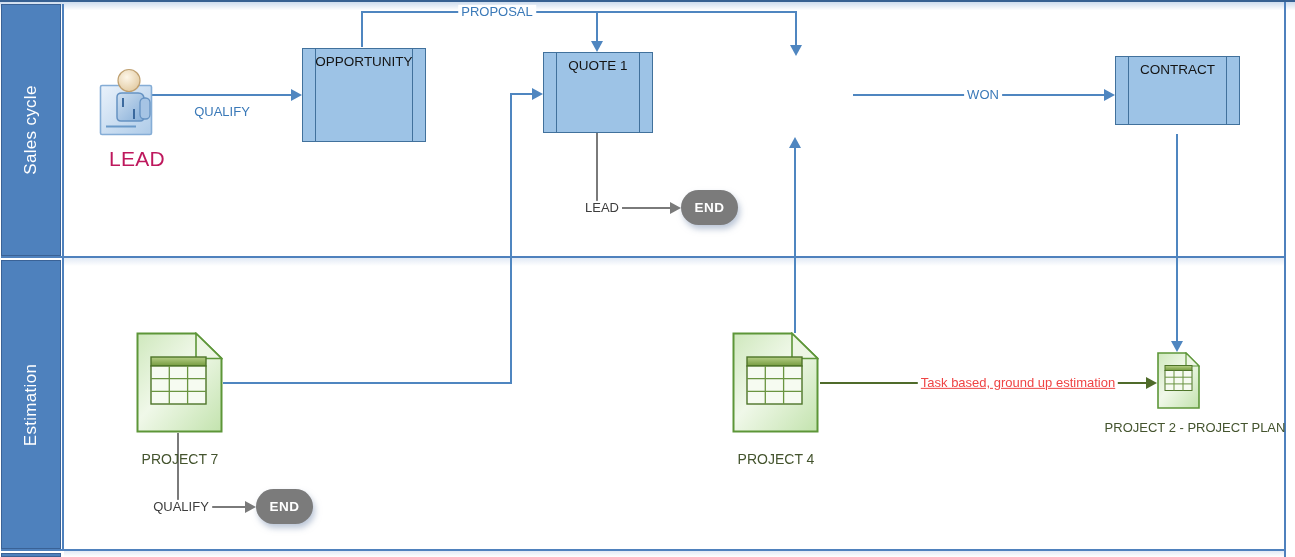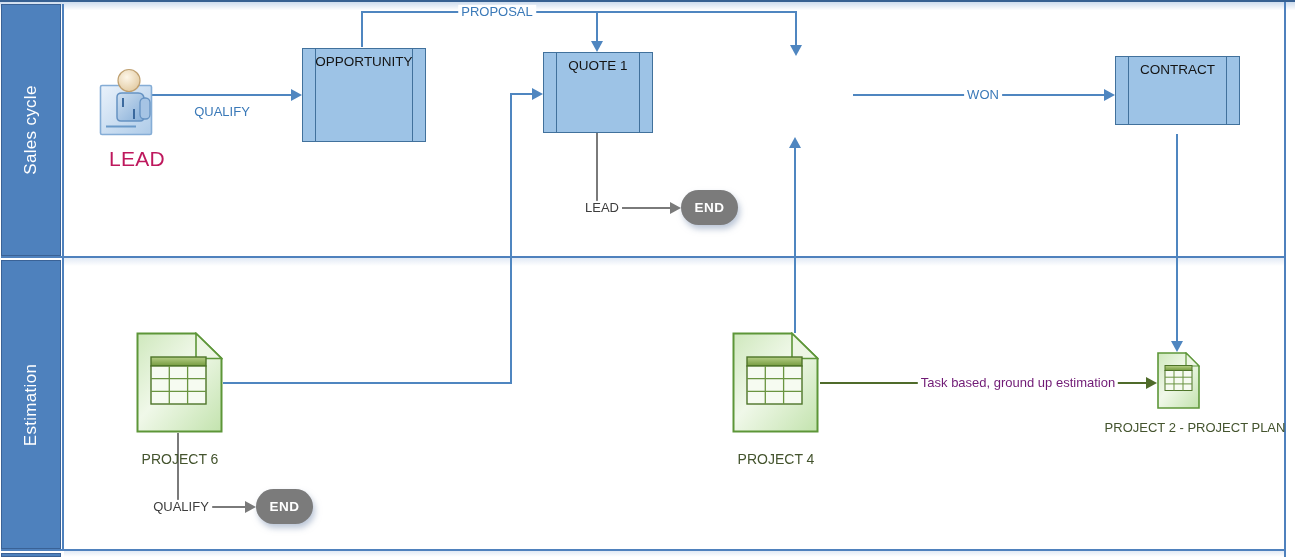--- a/index.html
+++ b/index.html
@@ -26,21 +26,21 @@
   .line{position:absolute;}
   .h{height:2px;} .v{width:2px;}
   .blue{background:#4f86c0;} .gray{background:#7a7a7a;} .olive{background:#4f6b2a;}
   .arr{position:absolute;width:0;height:0;border:6px solid transparent;}
   .arr-r{border-left:11px solid currentColor;border-right:0;}
   .arr-d{border-top:11px solid currentColor;border-bottom:0;}
   .arr-u{border-bottom:11px solid currentColor;border-top:0;}
   .c-blue{color:#4f86c0;} .c-gray{color:#7a7a7a;} .c-olive{color:#4f6b2a;}
   .lbl{position:absolute;transform:translate(-50%,-50%);background:#fff;padding:0 3px;
     font-size:13px;white-space:nowrap;line-height:1.1;}
-  .t-blue{color:#3a79b8;} .t-dark{color:#3d3d3d;} .t-olive{color:#701a75;}
+  .t-blue{color:#3a79b8;} .t-dark{color:#3d3d3d;} .t-olive{color:#ef4444;text-decoration:underline;}
   
   .proc{position:absolute;background:#9dc3e6;border:1.5px solid #41719c;box-sizing:border-box;}
   .proc .ibar{position:absolute;top:0;bottom:0;width:0;border-left:1.5px solid #41719c;}
   .ibar.il{left:12px;} .ibar.ir{right:12px;}
   .proc .t{position:absolute;top:5px;left:0;right:0;text-align:center;font-size:13.5px;color:#141414;}
   .endpill{position:absolute;width:57px;height:35px;border-radius:17.5px;background:#7b7b7b;
     color:#fff;font-size:13.5px;font-weight:600;display:flex;align-items:center;justify-content:center;
     letter-spacing:.5px;box-shadow:2px 4px 6px rgba(130,150,180,.55);}
   .cap{position:absolute;transform:translateX(-50%);font-size:14px;color:#44542e;white-space:nowrap;}
   .cap-sm{font-size:13px;padding-left:32px;}
@@ -166,21 +166,21 @@
   <svg class="icon" style="left:136px;top:332px;" width="87" height="101" viewBox="0 0 87 101">
     <path d="M1.5 1.5 H60 L85.5 26.5 V99.5 H1.5 Z" fill="url(#gDoc)" stroke="#5d9638" stroke-width="2"></path>
     <path d="M60 1.5 V26.5 H85.5 Z" fill="#edf6e4" stroke="#5d9638" stroke-width="1.6"></path>
     <rect x="15" y="25" width="55" height="9" fill="url(#gHdr)" stroke="#4e7429" stroke-width="1.4"></rect>
     <rect x="15" y="34" width="55" height="38" fill="#f6fbf1" stroke="#4e7429" stroke-width="1.4"></rect>
     <line x1="33.3" y1="34" x2="33.3" y2="72" stroke="#6a9440" stroke-width="1.3"></line>
     <line x1="51.6" y1="34" x2="51.6" y2="72" stroke="#6a9440" stroke-width="1.3"></line>
     <line x1="15" y1="46.7" x2="70" y2="46.7" stroke="#6a9440" stroke-width="1.3"></line>
     <line x1="15" y1="59.4" x2="70" y2="59.4" stroke="#6a9440" stroke-width="1.3"></line>
   </svg>
-  <div class="cap" style="left:180px;top:451px;">PROJECT 6</div>
+  <div class="cap" style="left:180px;top:451px;">PROJECT 7</div>
 
   <svg class="icon" style="left:732px;top:332px;" width="87" height="101" viewBox="0 0 87 101">
     <path d="M1.5 1.5 H60 L85.5 26.5 V99.5 H1.5 Z" fill="url(#gDoc)" stroke="#5d9638" stroke-width="2"></path>
     <path d="M60 1.5 V26.5 H85.5 Z" fill="#edf6e4" stroke="#5d9638" stroke-width="1.6"></path>
     <rect x="15" y="25" width="55" height="9" fill="url(#gHdr)" stroke="#4e7429" stroke-width="1.4"></rect>
     <rect x="15" y="34" width="55" height="38" fill="#f6fbf1" stroke="#4e7429" stroke-width="1.4"></rect>
     <line x1="33.3" y1="34" x2="33.3" y2="72" stroke="#6a9440" stroke-width="1.3"></line>
     <line x1="51.6" y1="34" x2="51.6" y2="72" stroke="#6a9440" stroke-width="1.3"></line>
     <line x1="15" y1="46.7" x2="70" y2="46.7" stroke="#6a9440" stroke-width="1.3"></line>
     <line x1="15" y1="59.4" x2="70" y2="59.4" stroke="#6a9440" stroke-width="1.3"></line>

